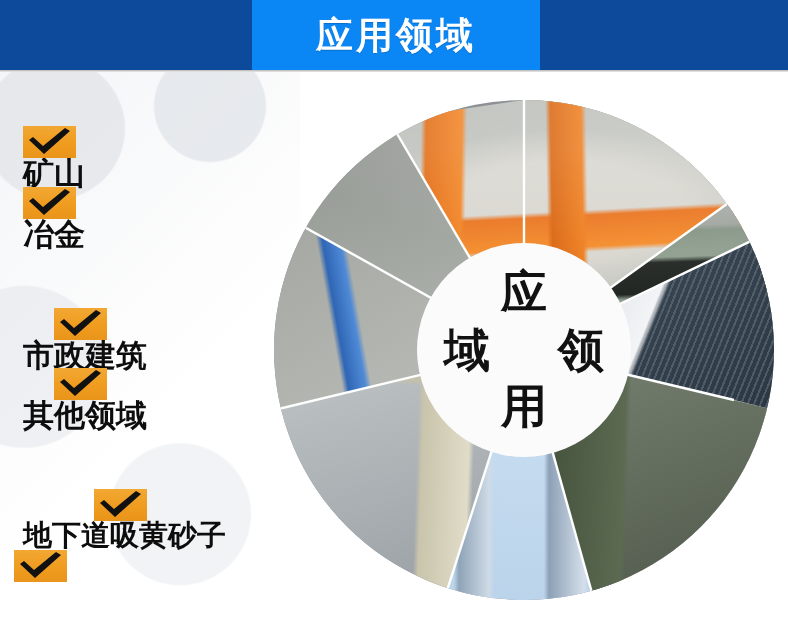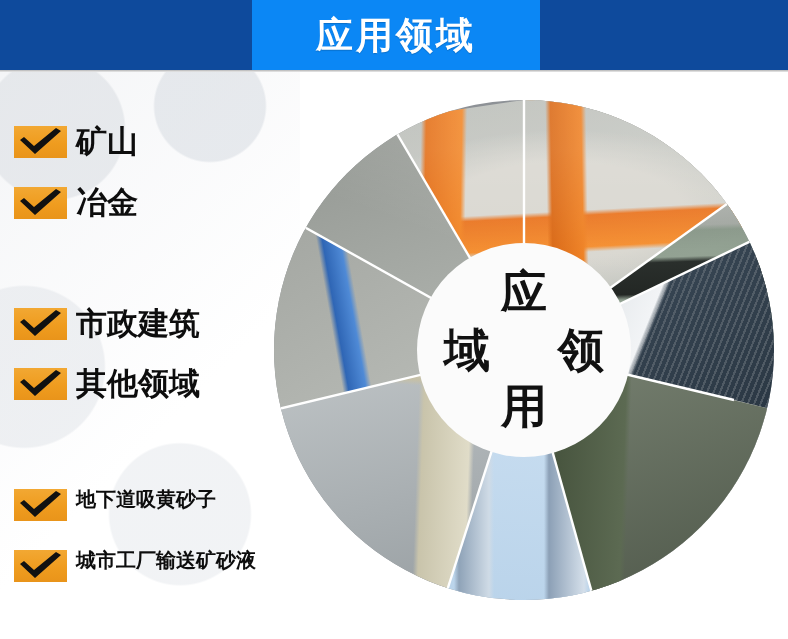--- a/index.html
+++ b/index.html
@@ -53,41 +53,42 @@
   }
 
   
   #feature-list {
     position:absolute; left:14px; top:0; width:420px; height:567px;
     z-index:5;
   }
   .feature-item {
     position:absolute;
     display:flex;
-    align-items:flex-start;
+    align-items:center;
     height:44px;
     white-space:nowrap;
+    flex-direction:column;
   }
   .check-box {
     position:relative;
     width:53px; height:32px;
     background:linear-gradient(180deg,#f2a833 0%,#ef9c1f 55%,#e9941a 100%);
     flex:0 0 auto;
     box-shadow:0 0 0 0 rgba(0,0,0,0);
   }
   .check-box svg { position:absolute; left:4px; top:2px; }
   .feature-label {
     margin-left:9px;
     font-size:31px;
     font-weight:bold;
     color:#0d0d0d;
     line-height:1;
     letter-spacing:0px;
   }
-  .feature-label.small { font-size:20px; }
+  .feature-label.small { font-size:29px; }
 
   
   #collage {
     position:absolute;
     left:248px; top:4px;
     width:540px; height:563px;
   }
   #wheel {
     position:absolute;
     left:26px; top:24px;
@@ -329,17 +330,16 @@
           </svg>
         </div>
         <span class="feature-label small">地下道吸黄砂子</span>
       </div>
       <div class="feature-item" style="top: 477.5px;">
         <div class="check-box">
           <svg width="45" height="28" viewBox="0 0 45 28" aria-hidden="true">
             <path d="M2 12 L6 9 L16 18 L38 0 L43 3 L17 26 Z" fill="#111111"></path>
           </svg>
         </div>
-        <span class="feature-label small">城市工厂输送矿砂液</span>
       </div>
     </div>
 
 </div>
 
 </body></html>

